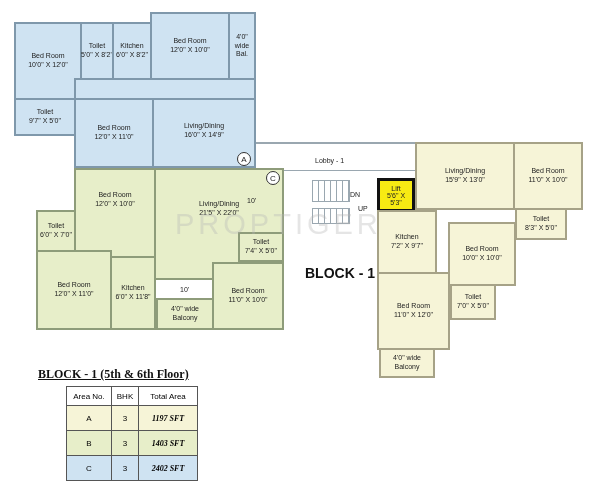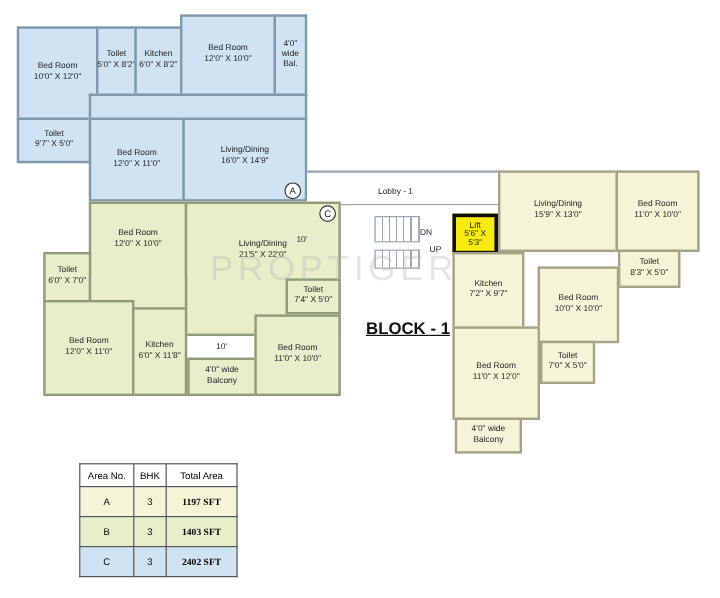--- a/index.html
+++ b/index.html
@@ -14,21 +14,21 @@
   .lbl{position:absolute;font-size:7px;color:#222;}
   .circle{position:absolute;width:12px;height:12px;border:1px solid #333;border-radius:50%;font-size:8px;display:flex;align-items:center;justify-content:center;background:#fff;color:#222;}
   .lift{position:absolute;background:#f7ea13;border:3px solid #111;border-bottom:3px solid #111;box-sizing:border-box;font-size:7px;text-align:center;display:flex;flex-direction:column;justify-content:center;color:#222;}
   .stairs{position:absolute;border:1px solid #9aa7b0;background:repeating-linear-gradient(90deg,#fff 0 5px,#9aa7b0 5px 6px);}
   .block-title{position:absolute;font-weight:bold;font-size:14px;color:#111;}
   .watermark{position:absolute;font-size:29px;color:rgba(180,180,180,0.35);letter-spacing:4px;font-family:"Liberation Sans",sans-serif;}
   .table-title{position:absolute;left:38px;top:367px;font-family:"Liberation Serif",serif;font-weight:bold;font-size:12px;text-decoration:underline;color:#111;}
   table.area{position:absolute;left:66px;top:386px;border-collapse:collapse;font-size:8px;}
   table.area td, table.area th{border:1px solid #555;text-align:center;padding:0 4px;height:24px;}
   table.area th{background:#fff;font-weight:normal;height:18px;font-size:8px;}
-  td.num{font-family:"Liberation Serif",serif;font-weight:bold;}
+  td.num{font-family:"Liberation Serif",serif;font-weight:bold;font-style:italic;}
 </style>
 </head>
 <body>
 
 <div class="plan">
 
   <div class="room blue" style="left:14px;top:22px;width:68px;height:78px;">
     <span>Bed Room</span>
     <span>10'0" X 12'0"</span>
   </div>
@@ -104,21 +104,21 @@
 
   <div class="stairs" style="left:312px;top:180px;width:36px;height:20px;"></div>
   <div class="stairs" style="left:312px;top:208px;width:36px;height:14px;"></div>
   <div class="lbl" style="left:350px;top:191px;">DN</div>
   <div class="lbl" style="left:358px;top:205px;">UP</div>
   <div class="lift" style="left:377px;top:178px;width:38px;height:34px;">
     <span>Lift</span>
     <span>5'6" X</span>
     <span>5'3"</span>
   </div>
-  <div class="block-title" style="left:305px;top:265px;text-decoration:underline;">BLOCK - 1</div>
+  <div class="block-title" style="left:305px;top:265px;">BLOCK - 1</div>
 
   <div class="room yellow" style="left:415px;top:142px;width:100px;height:68px;">
     <span>Living/Dining</span>
     <span>15'9" X 13'0"</span>
   </div>
   <div class="room yellow" style="left:513px;top:142px;width:70px;height:68px;">
     <span>Bed Room</span>
     <span>11'0" X 10'0"</span>
   </div>
   <div class="room yellow" style="left:515px;top:208px;width:52px;height:32px;">
@@ -140,20 +140,21 @@
   <div class="room yellow" style="left:377px;top:272px;width:73px;height:78px;">
     <span>Bed Room</span>
     <span>11'0" X 12'0"</span>
   </div>
   <div class="room yellow" style="left:379px;top:348px;width:56px;height:30px;">
     <span style="white-space:normal;width:50px;">4'0" wide Balcony</span>
   </div>
 
   <div class="watermark" style="left:175px;top:208px;">PROPTIGER</div>
 
+  <div class="table-title">BLOCK - 1 (5th &amp; 6th Floor)</div>
   <table class="area">
     <tbody>
         <tr>
       <th style="width:36px;">Area No.</th>
       <th style="width:18px;">BHK</th>
       <th style="width:50px;">Total Area</th>
     </tr>
     <tr style="background:#f6f4d7;">
       <td>A</td>
       <td>3</td>

